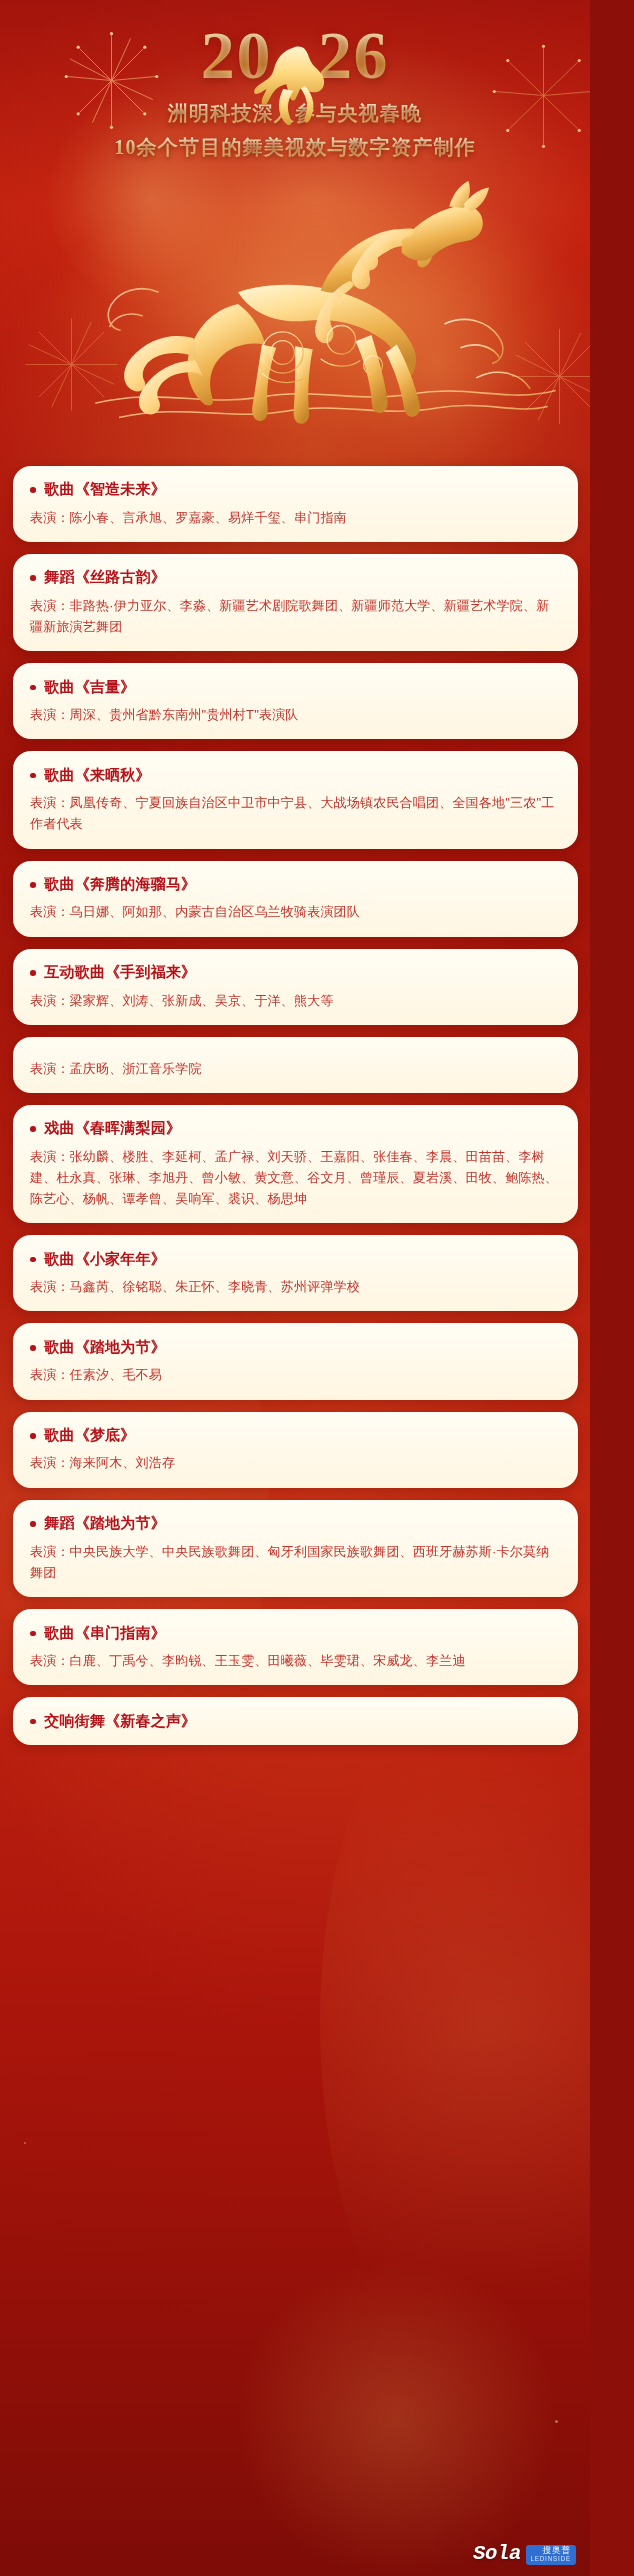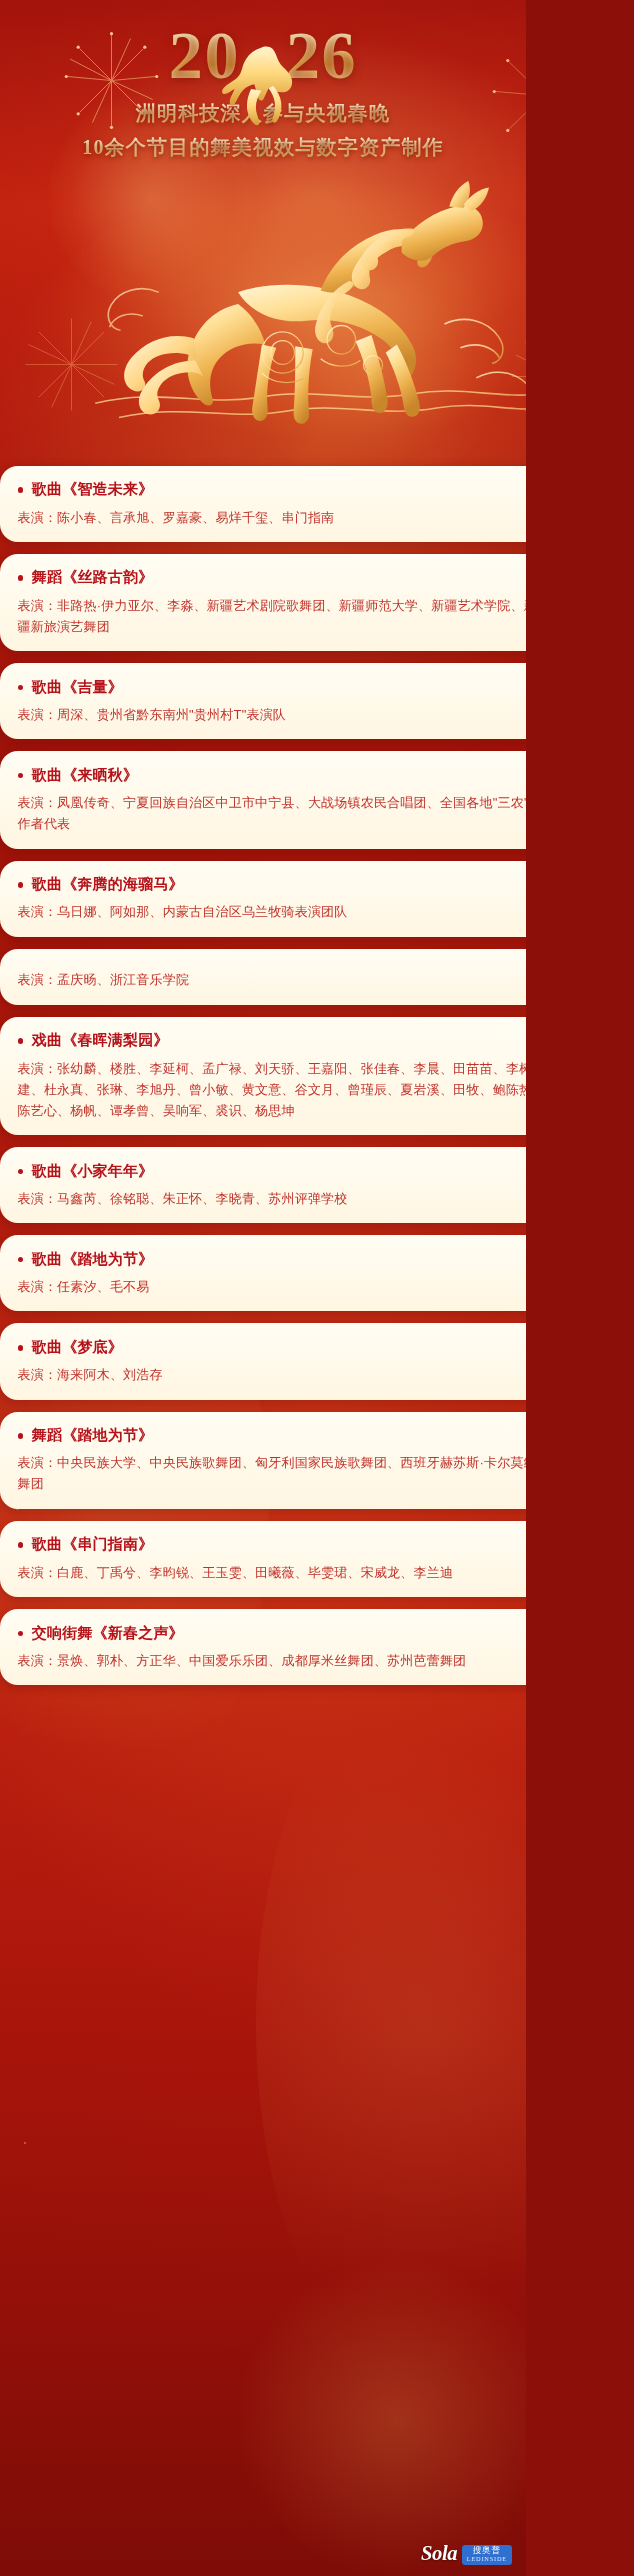--- a/index.html
+++ b/index.html
@@ -3,21 +3,21 @@
 <meta charset="utf-8">
 <style>
   * { box-sizing: border-box; margin: 0; padding: 0; }
   html, body {
     width: 635px;
     background: #8c0f0a;
     font-family: "Liberation Sans", "DejaVu Sans", sans-serif;
   }
   .page {
     position: relative;
-    width: 526px;
+    width: 590px;
     height: 2576px;
     overflow: hidden;
     background:
       radial-gradient(ellipse 492px 301px at 317px 198px, rgba(255,190,110,0.40) 0%, rgba(220,60,30,0.10) 55%, rgba(150,15,12,0) 80%),
       radial-gradient(ellipse 555px 476px at 317px 444px, rgba(255,170,70,0.30) 0%, rgba(190,35,20,0.08) 60%, rgba(150,15,12,0) 85%),
       radial-gradient(ellipse 714px 1111px at 317px 1428px, rgba(255,120,50,0.22) 0%, rgba(175,22,16,0.10) 55%, rgba(140,12,10,0) 85%),
       linear-gradient(180deg, #a3140c 0%, #c2210f 8%, #b11a0d 18%, #9d1209 30%, #b01a0c 48%, #c22510 62%, #aa150b 78%, #8e0f08 92%, #7e0c07 100%);
   }
   
   .glow {
@@ -155,36 +155,35 @@
   .footer {
     position: absolute;
     right: 14.3px;
     bottom: 11px;
     z-index: 8;
     display: flex;
     align-items: flex-end;
     gap: 4.8px;
   }
   .logo-sol {
-    font-family: Liberation Serif, serif;
+    font-family: Liberation Mono, monospace;
     font-style: italic;
     font-weight: 700;
     font-size: 20.6px;
     color: #ffffff;
     letter-spacing: -0.4px;
     text-shadow: 0 0.8px 2.4px rgba(0,0,0,0.4);
   }
   .logo-badge {
     display: flex;
     flex-direction: column;
-    align-items: center;
+    align-items: flex-end;
     background: #2f6fd0;
     border-radius: 3.2px;
     padding: 1.6px 4.8px 2.4px;
-    font-family: Liberation Serif, serif;
   }
   .logo-badge .cn { font-size: 8.7px; color: #ffffff; line-height: 1.1; letter-spacing: 0.8px;}
   .logo-badge .en { font-size: 6.3px; color: #d8e6ff; line-height: 1.1; letter-spacing: 0.8px;}
 </style>
 </head>
 <body>
 
 <div class="page">
 
   <div class="glow g1"></div>
@@ -421,20 +420,27 @@
     </div>
 
     <div class="card">
       <div class="card-title">
         <span class="bullet"></span>
         <span>歌曲《奔腾的海骝马》</span>
       </div>
       <div class="card-body">表演：乌日娜、阿如那、内蒙古自治区乌兰牧骑表演团队</div>
     </div>
 
+    <div class="card">
+      <div class="card-title">
+        <span class="bullet"></span>
+        <span>互动歌曲《手到福来》</span>
+      </div>
+      <div class="card-body">表演：梁家辉、刘涛、张新成、吴京、于洋、熊大等</div>
+    </div>
 
     <div class="card">
       <div class="card-body">表演：孟庆旸、浙江音乐学院</div>
     </div>
 
     <div class="card">
       <div class="card-title">
         <span class="bullet"></span>
         <span>戏曲《春晖满梨园》</span>
       </div>
@@ -479,21 +485,20 @@
         <span>歌曲《串门指南》</span>
       </div>
       <div class="card-body">表演：白鹿、丁禹兮、李昀锐、王玉雯、田曦薇、毕雯珺、宋威龙、李兰迪</div>
     </div>
 
     <div class="card">
       <div class="card-title">
         <span class="bullet"></span>
         <span>交响街舞《新春之声》</span>
       </div>
-      <div class="card-body">表演：景焕、郭朴、方正华、中国爱乐乐团、成都厚米丝舞团、苏州芭蕾舞团</div>
     </div>
 
   </div>
 
   <div class="footer">
     <span class="logo-sol">Sola</span>
     <span class="logo-badge">
       <span class="cn">搜奥普</span>
       <span class="en">LEDINSIDE</span>
     </span>

